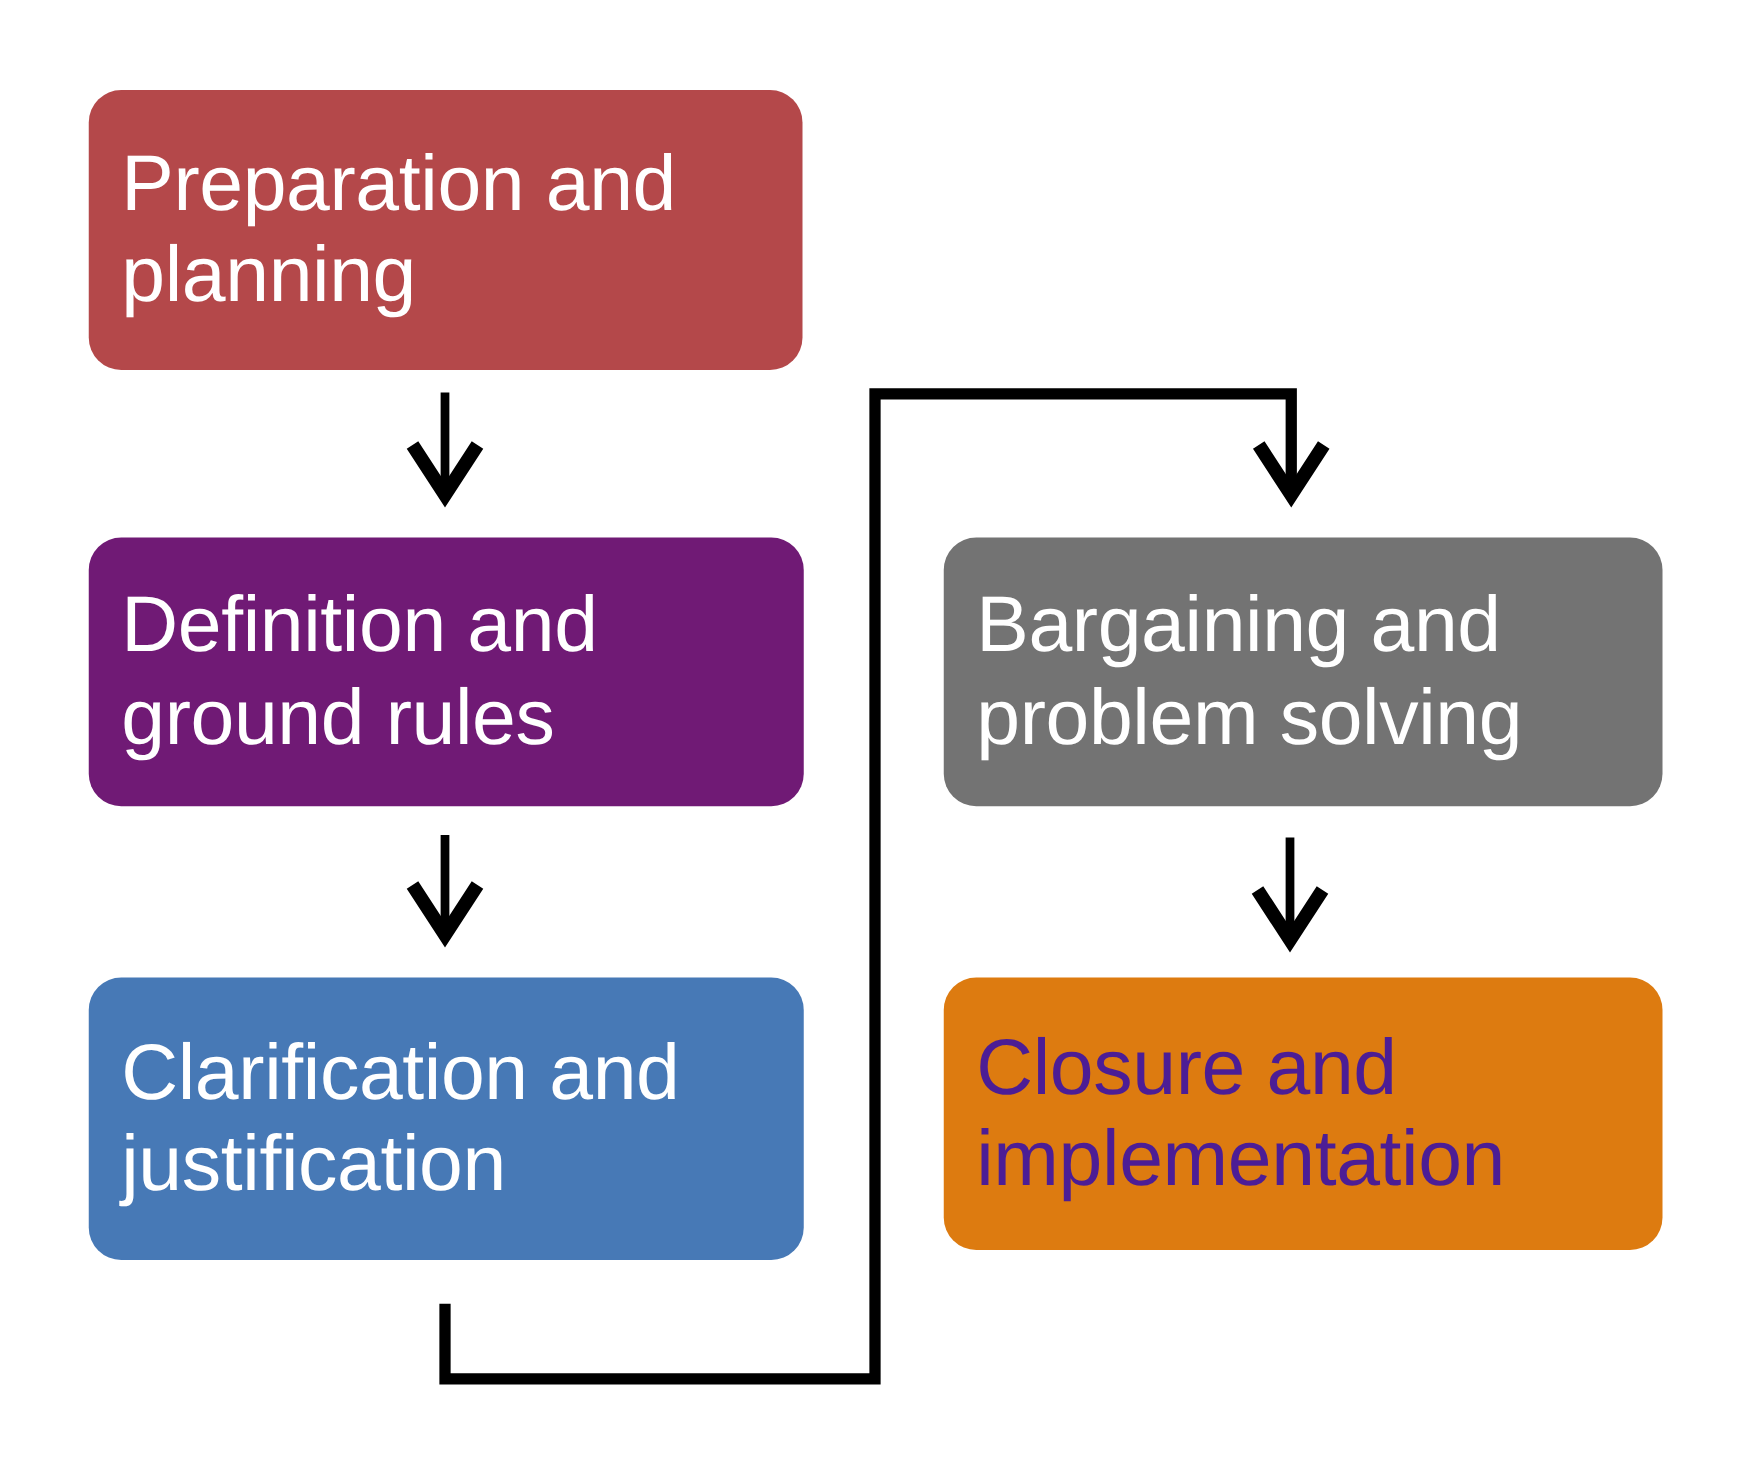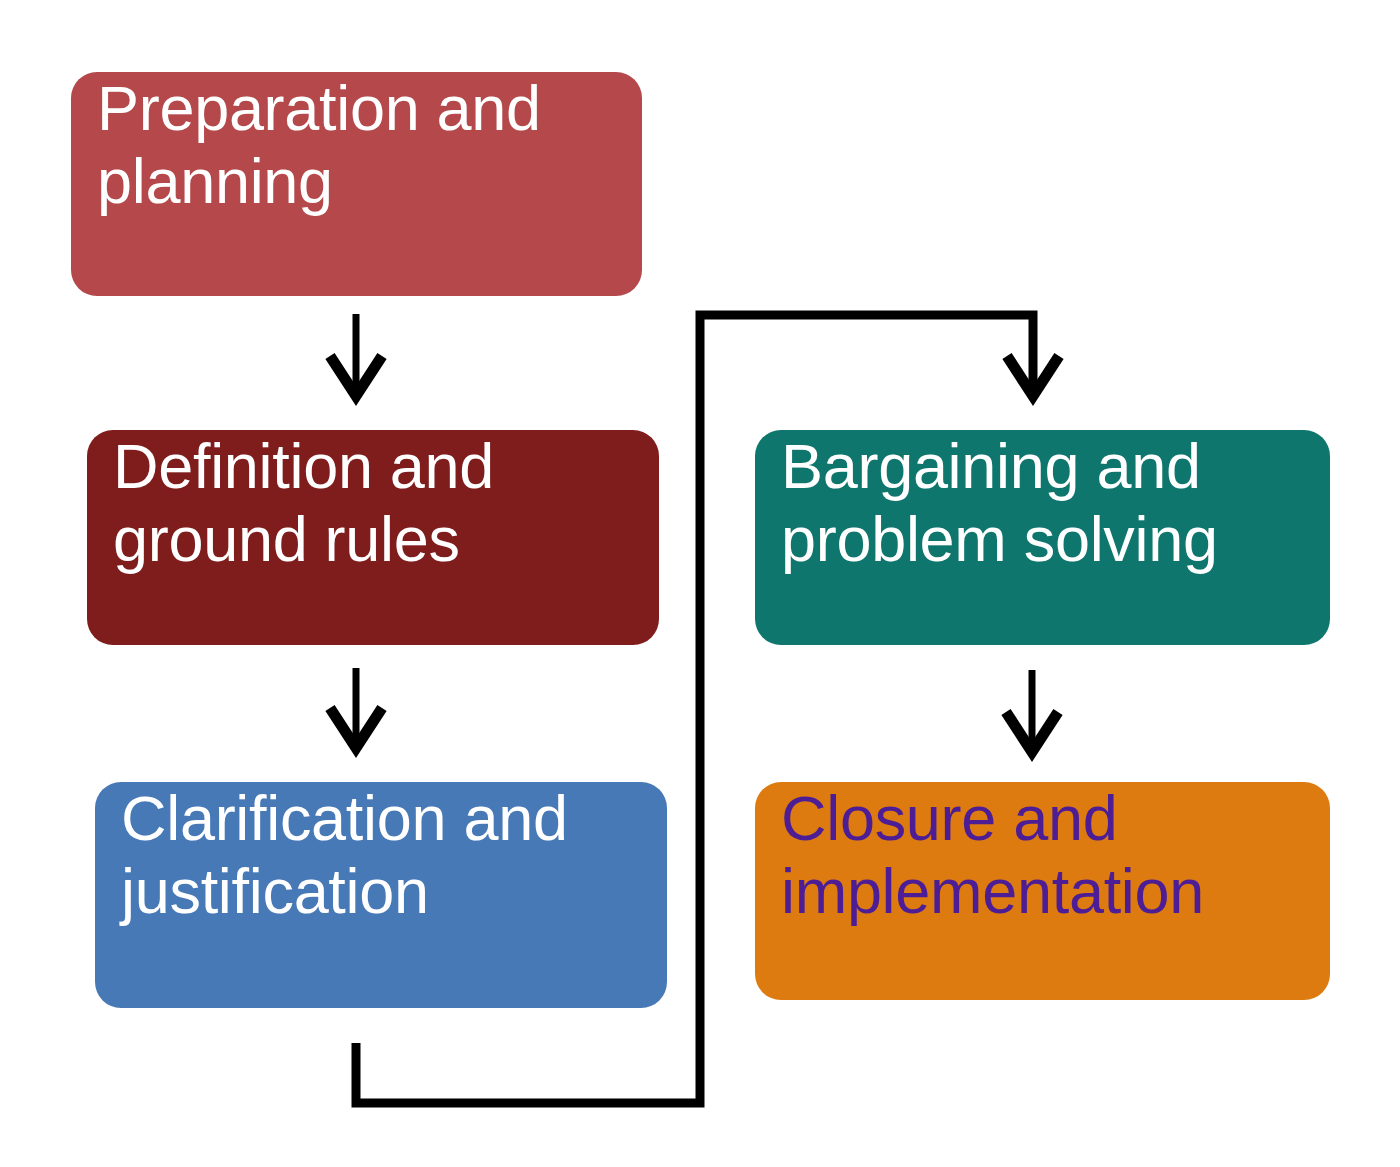--- a/index.html
+++ b/index.html
@@ -17,21 +17,21 @@
     height: 1167px;
     background: #ffffff;
     overflow: hidden;
   }
   .flow-node {
     position: absolute;
     box-sizing: border-box;
     border-radius: 26px;
     color: #ffffff;
     display: flex;
-    align-items: flex-start;
+    align-items: center;
     justify-content: flex-start;
     padding: 0 26px;
     font-size: 63px;
     line-height: 1.16;
     font-weight: 400;
     letter-spacing: -0.3px;
     -webkit-font-smoothing: antialiased;
   }
   .flow-node .node-label {
     display: block;
@@ -111,31 +111,31 @@
       <polyline class="loop-path" points="356,1043 356,1103 700,1103 700,315 1033,315 1033,392"></polyline>
       <polyline class="conn-head" points="1007,356 1033,396 1059,356"></polyline>
     </g>
   </svg>
 
   <div class="flow-node" id="node-preparation" style="background: rgb(180, 72, 74); color: rgb(255, 255, 255);">
     <span class="node-label">Preparation and
 planning</span>
   </div>
 
-  <div class="flow-node" id="node-definition" style="background: #7f1d1d; color: rgb(255, 255, 255); margin-left: 16px;">
+  <div class="flow-node" id="node-definition" style="background: #701a75; color: rgb(255, 255, 255);">
     <span class="node-label">Definition and
 ground rules</span>
   </div>
 
-  <div class="flow-node" id="node-clarification" style="background: rgb(71, 121, 182); color: rgb(255, 255, 255); margin-left: 24px;">
+  <div class="flow-node" id="node-clarification" style="background: rgb(71, 121, 182); color: rgb(255, 255, 255);">
     <span class="node-label">Clarification and
 justification</span>
   </div>
 
-  <div class="flow-node" id="node-bargaining" style="background: #0f766e; color: rgb(255, 255, 255);">
+  <div class="flow-node" id="node-bargaining" style="background: #737373; color: rgb(255, 255, 255);">
     <span class="node-label">Bargaining and
 problem solving</span>
   </div>
 
   <div class="flow-node" id="node-closure" style="background: rgb(221, 123, 16); color: #4c1d95;">
     <span class="node-label">Closure and
 implementation</span>
   </div>
 
 </div>

